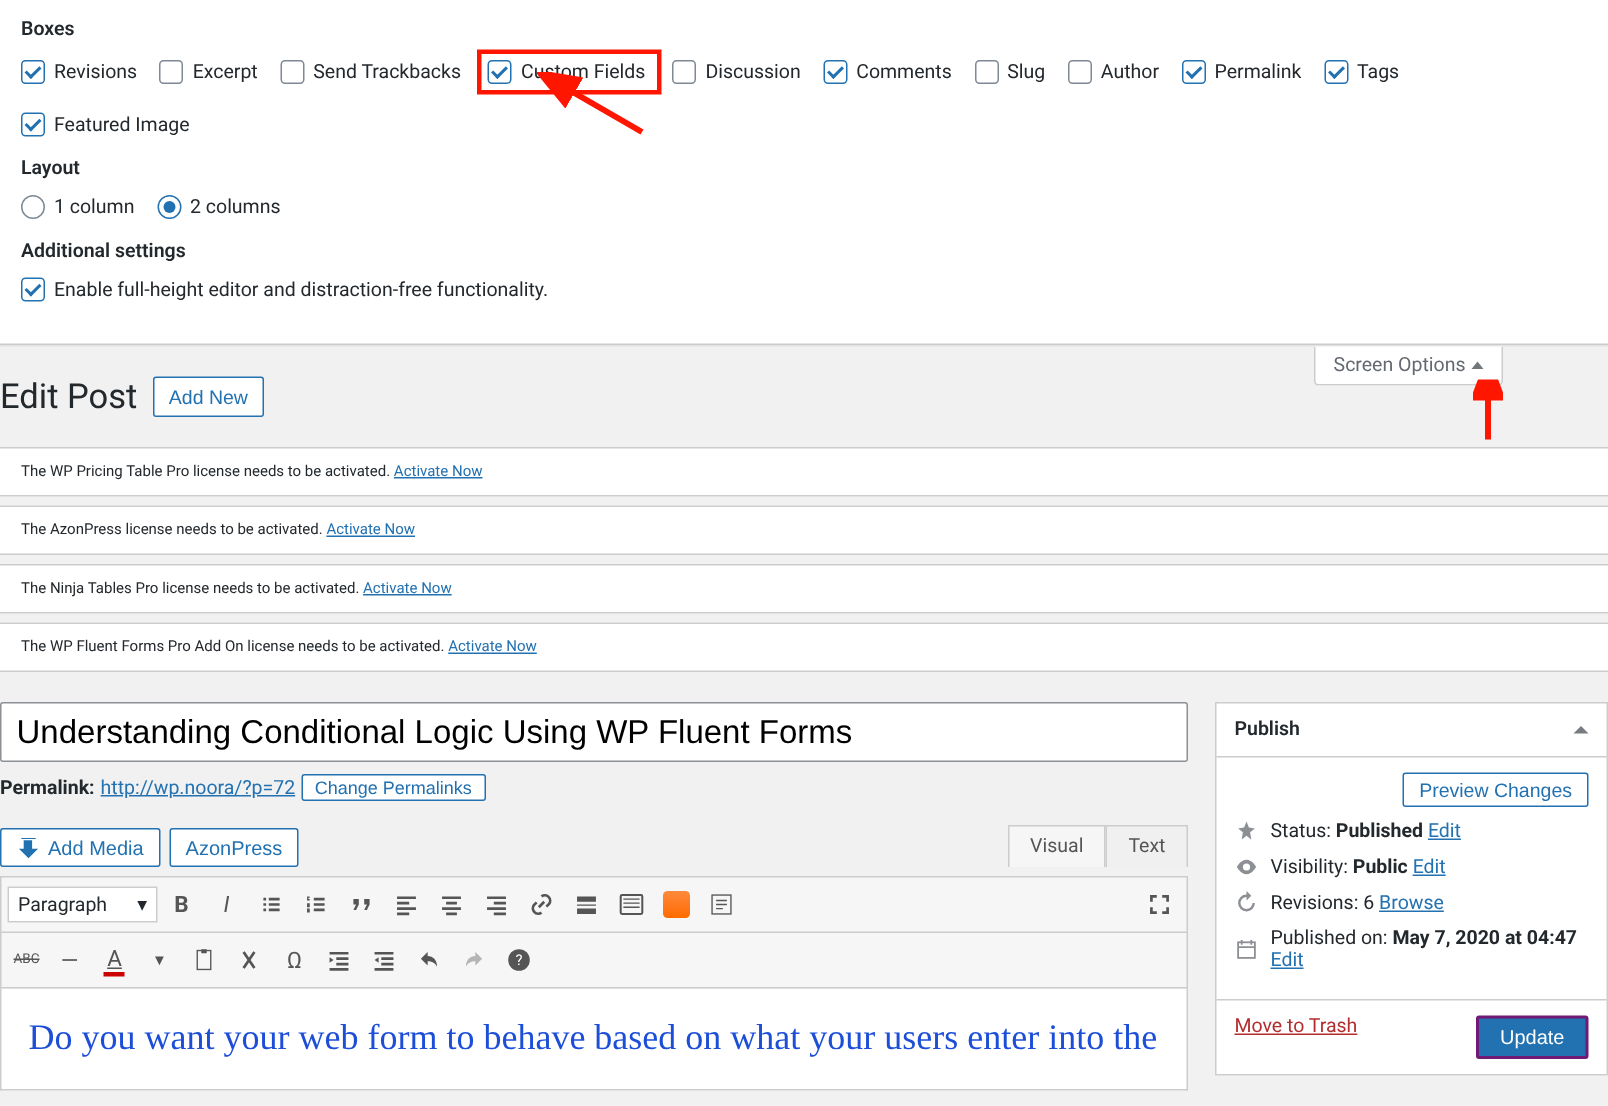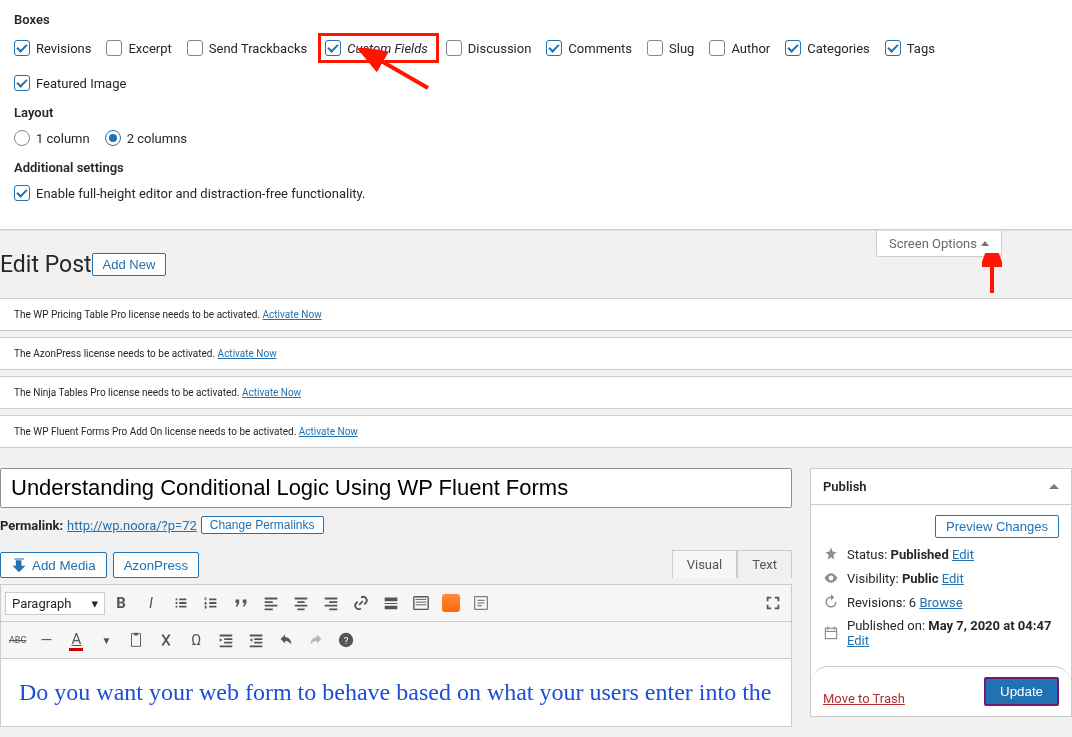--- a/index.html
+++ b/index.html
@@ -73,21 +73,20 @@
     content: '';
     width: 8px;
     height: 8px;
     background: #2271b1;
     border-radius: 50%;
   }
   .highlight-box {
     border: 3.5px solid #ff1600;
     padding: 4px 8px 4px 4px;
     margin: -4px -8px -4px -4px;
-    font-style: italic;
   }
   .annot-arrow {
     position: absolute;
     color: #ff1600;
   }
   .header-area {
     position: relative;
     background: #f1f1f1;
     padding: 20px 14px 8px;
     border-top: 1px solid #e2e2e2;
@@ -112,22 +111,21 @@
   .tri-up {
     width: 0; height: 0;
     border-left: 4px solid transparent;
     border-right: 4px solid transparent;
     border-bottom: 5px solid #72777c;
   }
   .page-title {
     font-size: 23px;
     font-weight: 400;
     display: flex;
-    align-items: center;
-    gap: 0;
+    gap: 10px;
     margin: 0 0 12px;
   }
   .btn-outline {
     border: 1px solid #2271b1;
     color: #2271b1;
     background: #fff;
     padding: 3px 10px;
     border-radius: 2px;
     font-size: 13px;
     cursor: pointer;
@@ -283,22 +281,21 @@
     display: flex; align-items: center; gap: 8px;
     font-size: 13px; margin: 8px 0;
   }
   .pub-icon { width: 16px; color: #8c8f94; display:flex; }
   .pub-icon svg { width:16px; height:16px; fill:#8c8f94; }
   .postbox-footer {
     border-top: 1px solid #ccc;
     padding: 10px 12px;
     display: flex;
     justify-content: space-between;
-    align-items: flex-end;
-    border-radius: 17px;
+    align-items: flex-start;
   }
   .trash-link { color: #b32d2e; text-decoration: underline; cursor:pointer; }
   .btn-primary {
     background: #2271b1;
     color: #fff;
     border: 2px solid #701a75;
     border-radius: 2px;
     padding: 5px 14px;
     cursor: pointer;
   }
@@ -341,21 +338,21 @@
     <label class="check-item">
         <span class="cb"></span>
         <span>Slug</span>
       </label>
     <label class="check-item">
         <span class="cb"></span>
         <span>Author</span>
       </label>
     <label class="check-item">
         <span class="cb checked"></span>
-        <span>Categories</span>
+        <span>Permalink</span>
       </label>
     <label class="check-item">
         <span class="cb checked"></span>
         <span>Tags</span>
       </label>
     <label class="check-item">
         <span class="cb checked"></span>
         <span>Featured Image</span>
       </label>
   </div>

